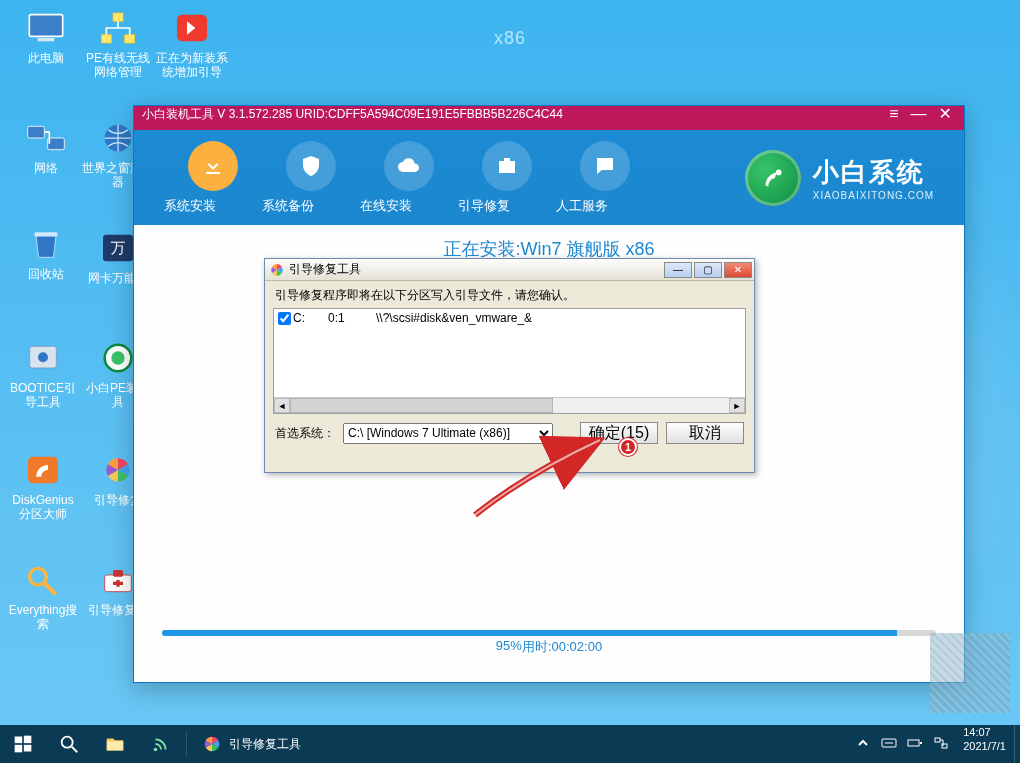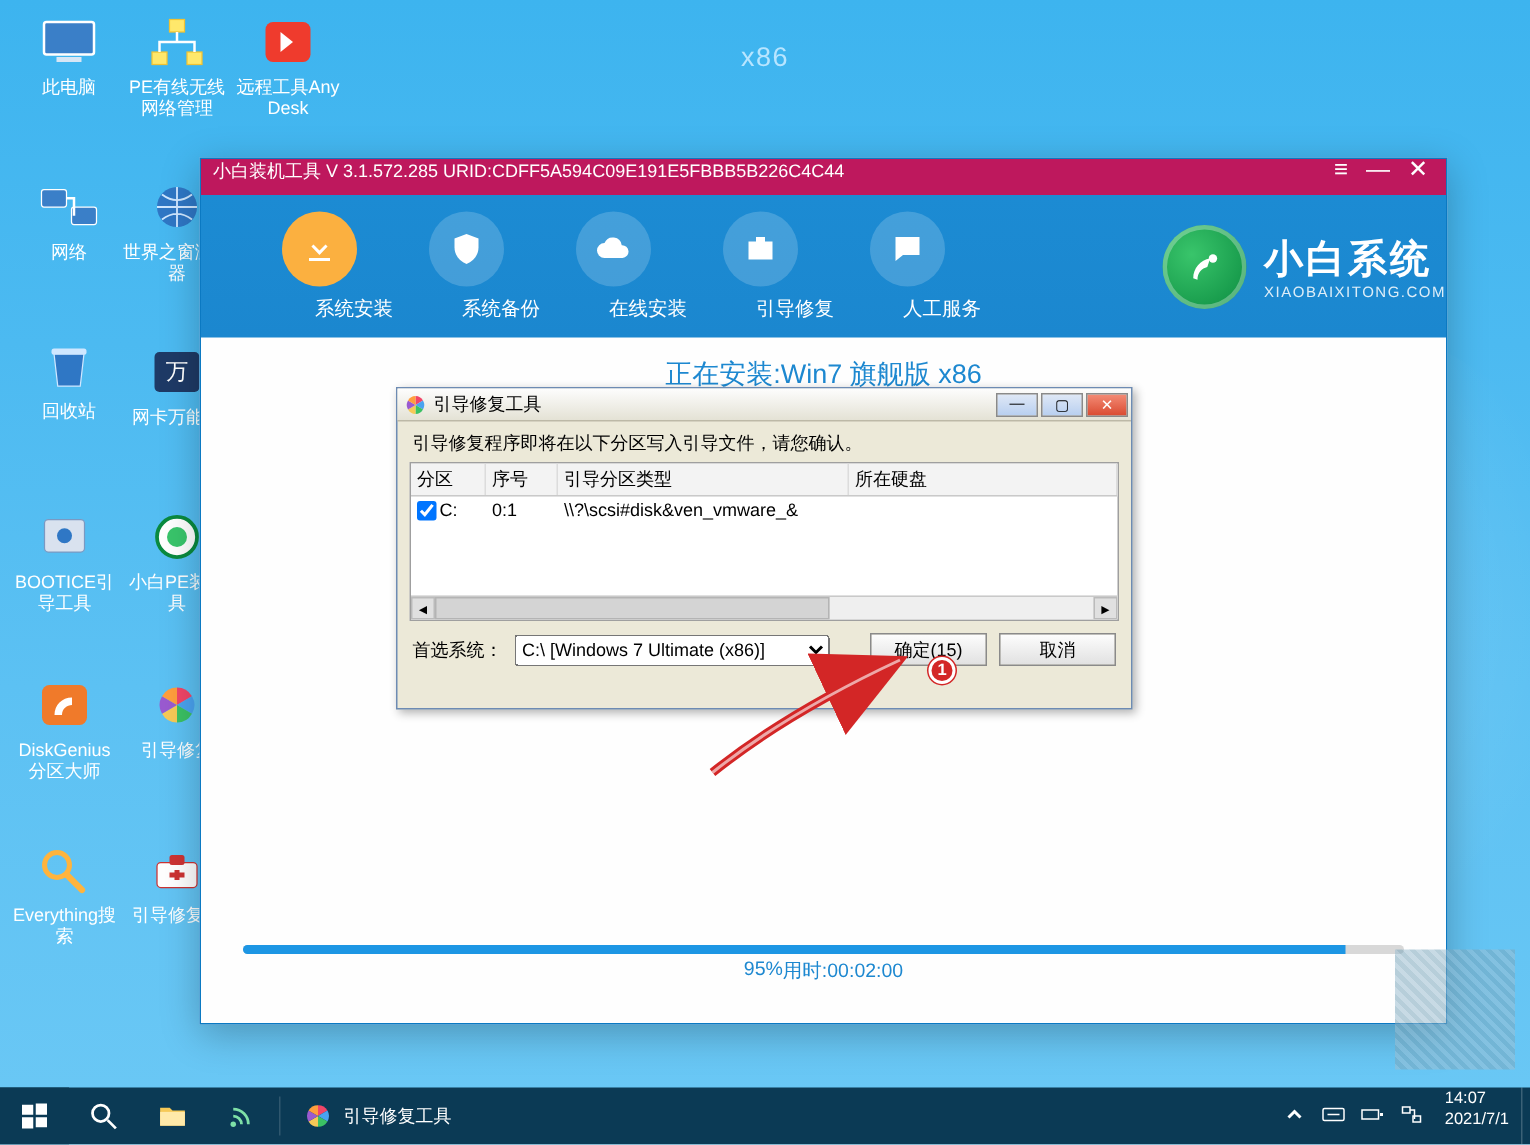--- a/index.html
+++ b/index.html
@@ -18,27 +18,27 @@
   .desk-icon .lbl { line-height: 14px; word-break: break-all; }
 
   
   .app { position: absolute; left: 133px; top: 105px; width: 832px; height: 578px; background: #fefefe; border: 1px solid #0b79c2; box-shadow: 0 6px 24px rgba(0,0,0,.25); }
   .app-titlebar { height: 24px; background: #be185d; color: #fff; display: flex; align-items: flex-start; font-size: 12px; padding-left: 8px; }
   .app-titlebar .title-txt { flex: 1; white-space: nowrap; overflow: hidden; }
   .app-titleicons { display: flex; gap: 12px; padding-right: 12px; font-size: 16px; }
   .app-titleicons span { cursor: pointer; line-height: 1; }
 
   .app-nav { height: 95px; background: linear-gradient(180deg,#1c8bd3 0%,#1b87cf 100%); display: flex; align-items: center; padding-left: 30px; }
-  .nav-item { width: 98px; text-align: right; color: #fff; font-size: 13px; cursor: pointer; }
+  .nav-item { width: 98px; text-align: left; color: #fff; font-size: 13px; cursor: pointer; }
   .nav-item .circ { width: 50px; height: 50px; margin: 0 auto 6px; border-radius: 50%; display: flex; align-items: center; justify-content: center; }
   .nav-item.active .circ { background: #fbb040; }
   .nav-item:not(.active) .circ { background: rgba(255,255,255,.18); }
   .nav-item .circ svg { width: 24px; height: 24px; fill: #fff; }
 
-  .brand { margin-left: auto; display: flex; align-items: center; gap: 12px; color: #fff; }
+  .brand { margin-left: auto; display: flex; align-items: center; gap: 12px; padding-right: 30px; color: #fff; }
   .brand-logo { width: 56px; height: 56px; border-radius: 50%; background: radial-gradient(circle at 35% 35%, #39c56b, #0a8a3f); display: flex; align-items: center; justify-content: center; box-shadow: inset 0 0 0 3px rgba(255,255,255,.3); }
   .brand-logo svg { width: 30px; height: 30px; }
   .brand-txt .big { font-size: 26px; font-weight: 600; letter-spacing: 2px; }
   .brand-txt .small { font-size: 10px; letter-spacing: 1px; opacity: .85; }
 
   .app-body { position: relative; padding: 10px 24px 0; height: calc(100% - 119px); }
   .install-line { text-align: center; color: #1d88d0; font-size: 18px; margin-top: 2px; }
   .status-line { text-align: center; color: #1d88d0; font-size: 17px; margin-top: 158px; }
 
   .progress-wrap { position: absolute; left: 28px; right: 28px; bottom: 26px; }
@@ -65,21 +65,21 @@
   .grid-row div { padding: 2px 4px; }
   .grid-row input[type=checkbox] { vertical-align: middle; margin-right: 2px; }
   .hscroll { position: absolute; left: 0; right: 0; bottom: 0; height: 16px; background: #efefef; border-top: 1px solid #c9c9c9; display: flex; }
   .hscroll .arr { width: 16px; height: 100%; background: #e0e0e0; border: 1px solid #bbb; font-size: 9px; display: flex; align-items: center; justify-content: center; cursor: pointer; }
   .hscroll .track { flex: 1; position: relative; }
   .hscroll .thumb { position: absolute; left: 0; top: 0; bottom: 0; width: 60%; background: #d4d4d4; border: 1px solid #b4b4b4; cursor: pointer; }
 
   .dlg-bottom { display: flex; align-items: center; gap: 8px; padding: 8px 10px; font-size: 12px; }
   .dlg-bottom select { font-size: 12px; width: 210px; height: 21px; }
   .dlg-bottom .sp { flex: 1; }
-  .dlg-bottom button { width: 78px; height: 22px; font-size: 12px; background: linear-gradient(180deg,#fdfdfd,#e1e1e1); border: 1px solid #8a8a8a; cursor: pointer; }
+  .dlg-bottom button { width: 78px; height: 22px; font-size: 16px; background: linear-gradient(180deg,#fdfdfd,#e1e1e1); border: 1px solid #8a8a8a; cursor: pointer; }
 
   
   .arrow-anno { position: absolute; left: 460px; top: 420px; width: 180px; height: 100px; pointer-events: none; }
   .arrow-anno svg { width: 100%; height: 100%; }
   .marker { position: absolute; left: 619px; top: 438px; width: 18px; height: 18px; border-radius: 50%; background: #d32626; border: 2px solid #fff; color: #fff; font-size: 11px; font-weight: 700; display: flex; align-items: center; justify-content: center; pointer-events: none; box-shadow: 0 0 0 1px #d32626; }
 
   
   .noisebox { position: absolute; right: 10px; bottom: 50px; width: 80px; height: 80px; background: repeating-linear-gradient(45deg,#9bbdd0 0 3px,#7ca7bc 3px 6px); opacity: .55; }
 
   
@@ -129,21 +129,21 @@
     </div>
   <div class="lbl">PE有线无线网络管理</div>
 </div>
 <div class="desk-icon" style="left:156px;top:8px">
   <div class="glyph">
       <svg viewBox="0 0 48 40">
         <rect x="6" y="4" width="36" height="32" rx="6" fill="#ef3b2d"></rect>
         <path d="M18 12l10 8-10 8z" fill="#fff"></path>
       </svg>
     </div>
-  <div class="lbl">远程工具AnyDesk</div>
+  <div class="lbl">正在为新装系统增加引导</div>
 </div>
 
 <div class="desk-icon" style="left:10px;top:118px">
   <div class="glyph">
       <svg viewBox="0 0 48 40">
         <rect x="2" y="6" width="20" height="14" rx="2" fill="#3a7fc8" stroke="#fff"></rect>
         <rect x="26" y="20" width="20" height="14" rx="2" fill="#3a7fc8" stroke="#fff"></rect>
         <path d="M22 13h6v14" stroke="#fff" stroke-width="2" fill="none"></path>
       </svg>
     </div>
@@ -338,26 +338,20 @@
       </svg>
     <span class="dlg-title-txt">引导修复工具</span>
     <div class="dlg-winbtns">
       <div class="wb min">—</div>
       <div class="wb max">▢</div>
       <div class="wb close">✕</div>
     </div>
   </div>
   <div class="dlg-msg">引导修复程序即将在以下分区写入引导文件，请您确认。</div>
   <div class="dlg-grid">
-    <div class="grid-head">
-      <div class="gc1">分区</div>
-      <div class="gc2">序号</div>
-      <div class="gc3">引导分区类型</div>
-      <div class="gc4">所在硬盘</div>
-    </div>
     <div class="grid-row">
       <div class="gc1"><input type="checkbox" checked="" style=""><span>C:</span></div>
       <div class="gc2">0:1</div>
       <div class="gc4">\\?\scsi#disk&amp;ven_vmware_&amp;</div>
     </div>
     <div class="hscroll">
       <div class="arr">◄</div>
       <div class="track">
           <div class="thumb"></div>
         </div>

